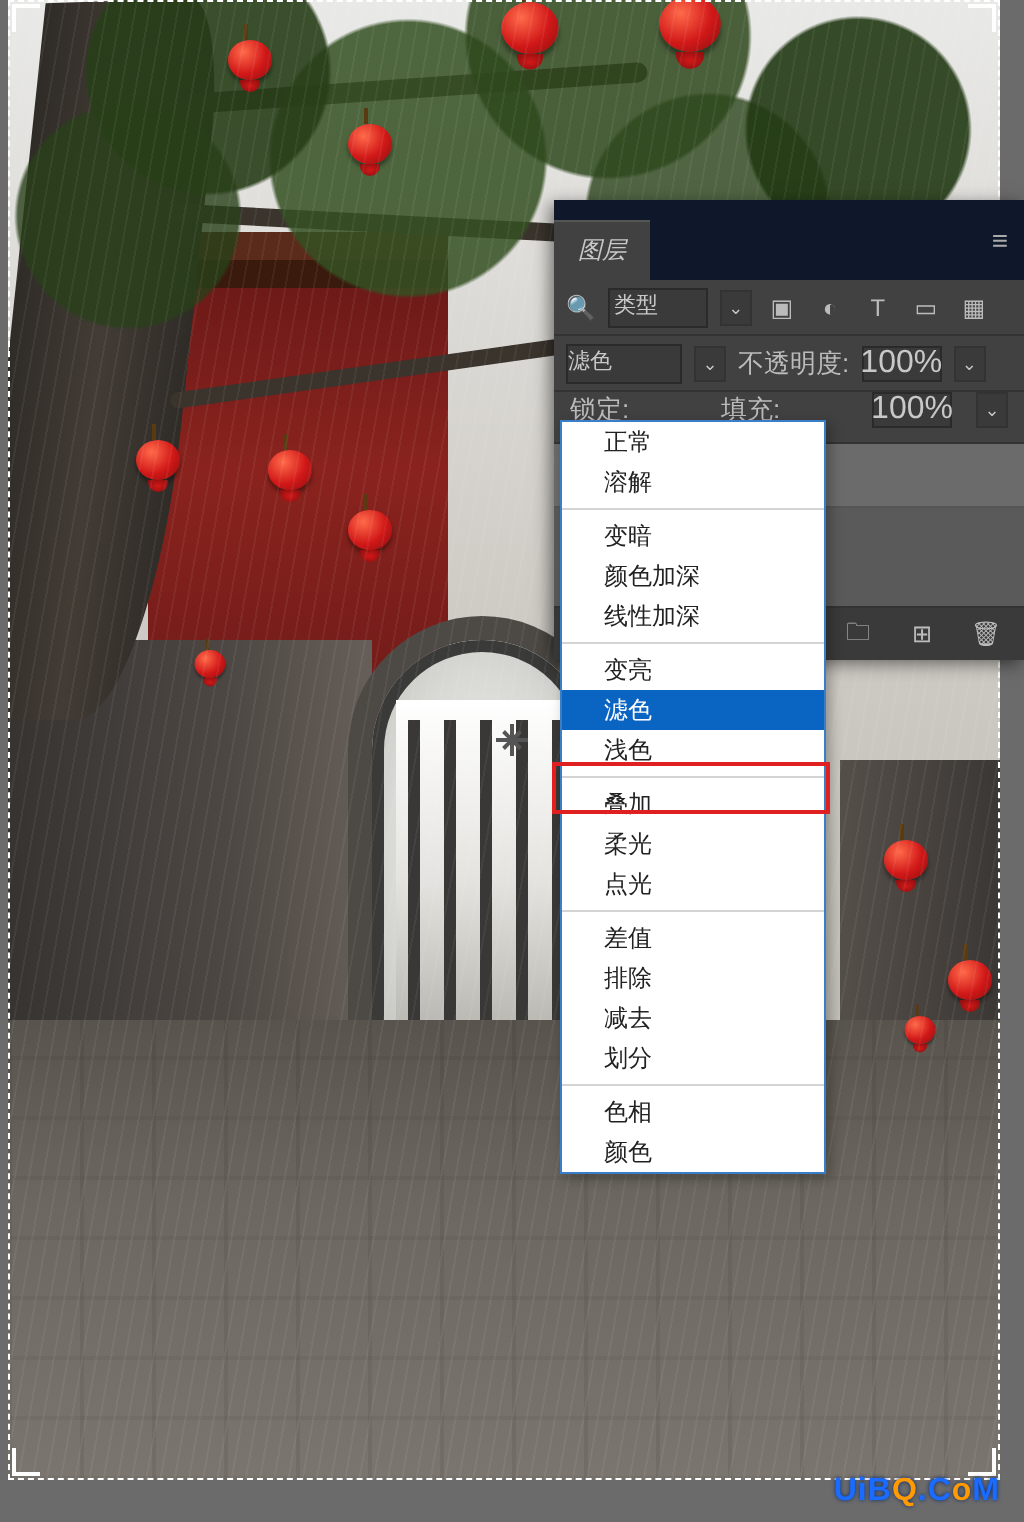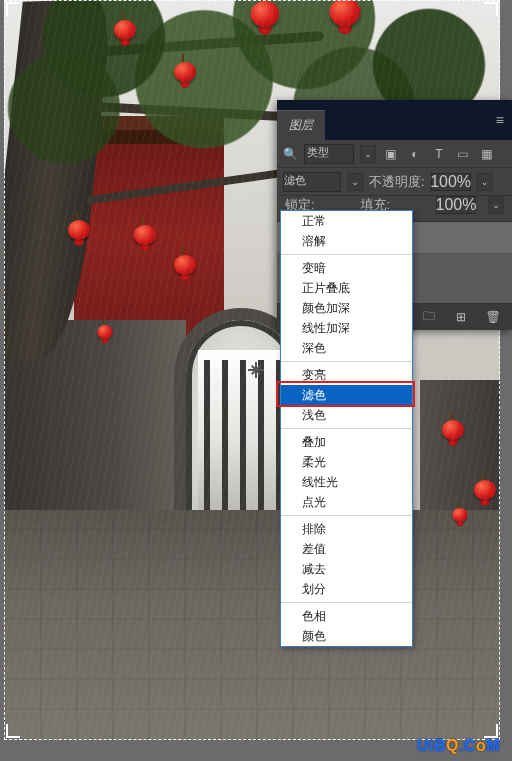--- a/index.html
+++ b/index.html
@@ -215,36 +215,33 @@
     <span class="icon-btn">⊞</span>
     <span class="icon-btn">🗑</span>
   </div>
 </div>
 
 <div class="dropdown" id="bm-dd">
     <div class="dd-item">正常</div>
     <div class="dd-item">溶解</div>
     <div class="dd-sep"></div>
     <div class="dd-item">变暗</div>
-    <div class="dd-item">正片叠底</div>
     <div class="dd-item">颜色加深</div>
     <div class="dd-item">线性加深</div>
-    <div class="dd-item">深色</div>
     <div class="dd-sep"></div>
     <div class="dd-item">变亮</div>
     <div class="dd-item sel">滤色</div>
     <div class="dd-item">浅色</div>
     <div class="dd-sep"></div>
     <div class="dd-item">叠加</div>
     <div class="dd-item">柔光</div>
-    <div class="dd-item">线性光</div>
     <div class="dd-item">点光</div>
     <div class="dd-sep"></div>
+    <div class="dd-item">差值</div>
     <div class="dd-item">排除</div>
-    <div class="dd-item">差值</div>
     <div class="dd-item">减去</div>
     <div class="dd-item">划分</div>
     <div class="dd-sep"></div>
     <div class="dd-item">色相</div>
     <div class="dd-item">颜色</div>
   </div>
 <div class="red-box" id="redbox" style="left: 276px; top: 381px; width: 139px; height: 26px;"></div>
 
 <div class="watermark">
   UiB<span class="o">Q</span>.C<span class="o">o</span>M

